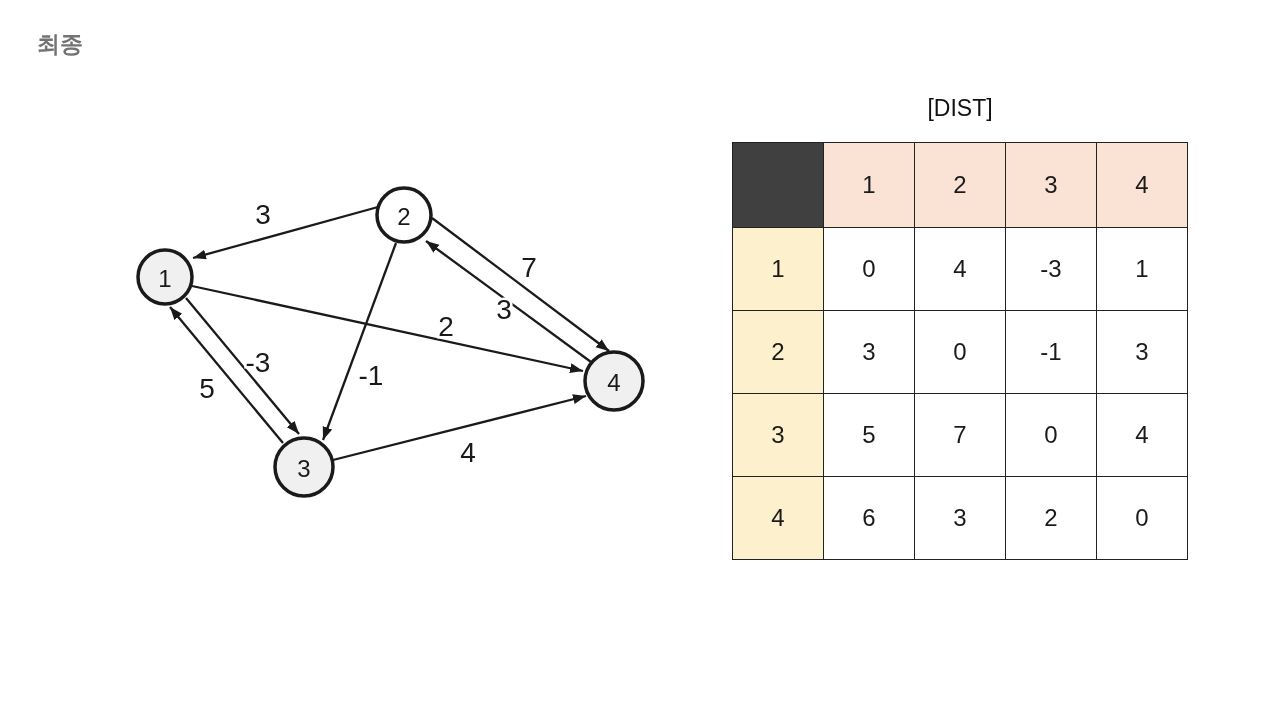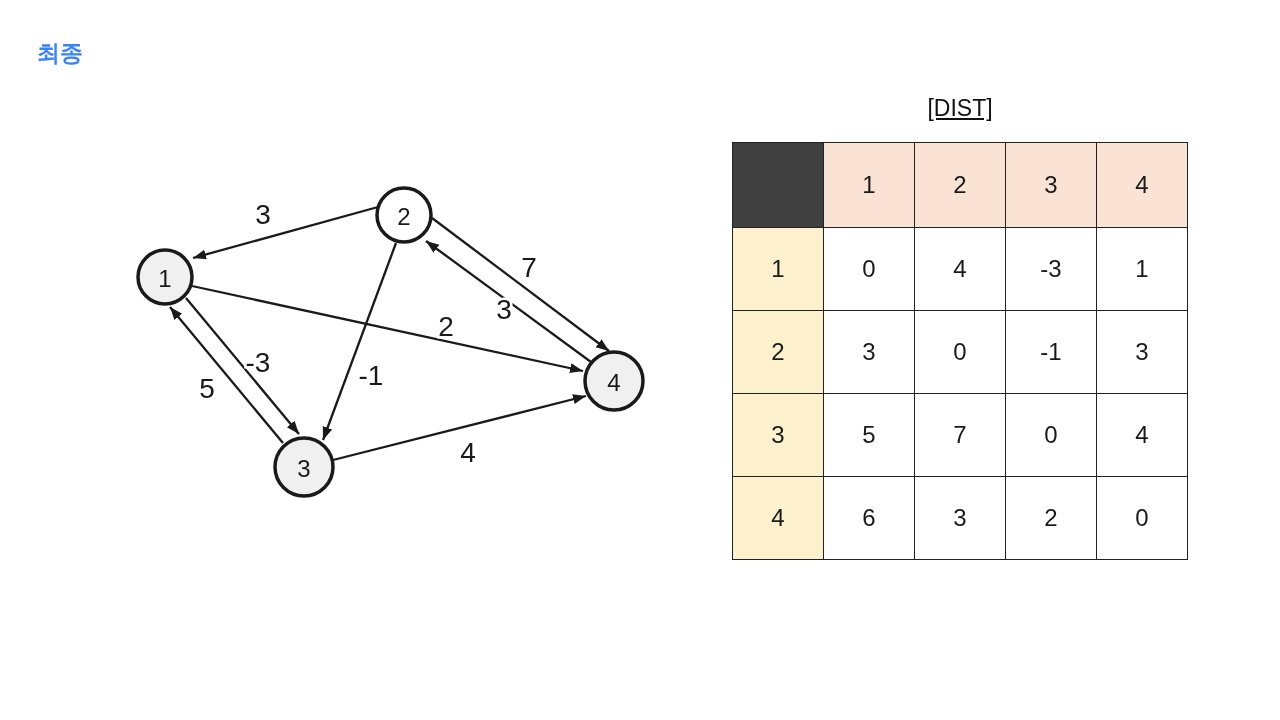--- a/index.html
+++ b/index.html
@@ -1,28 +1,28 @@
 <!DOCTYPE html>
 <html><head>
 <meta charset="utf-8">
 <style>
   * { margin: 0; padding: 0; box-sizing: border-box; }
   html, body { width: 1280px; height: 720px; background: #ffffff; overflow: hidden; }
   body { font-family: "Liberation Sans", sans-serif; color: #1a1a1a; position: relative; }
 
   .page-title {
-    position: absolute; left: 37px; top: 38px;
-    font-size: 23px; font-weight: 700; color: #3b82f6;
+    position: absolute; left: 37px; top: 29px;
+    font-size: 23px; font-weight: 700; color: #737373;
   }
 
   svg.graph-canvas { position: absolute; left: 0; top: 0; }
 
   .dist-title {
     position: absolute; left: 732px; top: 95px; width: 456px;
-    text-align: center; font-size: 23px; color: #111; text-decoration: underline;
+    text-align: center; font-size: 23px; color: #111;
   }
 
   table.dist {
     position: absolute; left: 732px; top: 142px;
     border-collapse: collapse; table-layout: fixed;
   }
   table.dist td, table.dist th {
     width: 91px; height: 83px; padding: 0;
     border: 1px solid #222222;
     text-align: center; vertical-align: middle;

